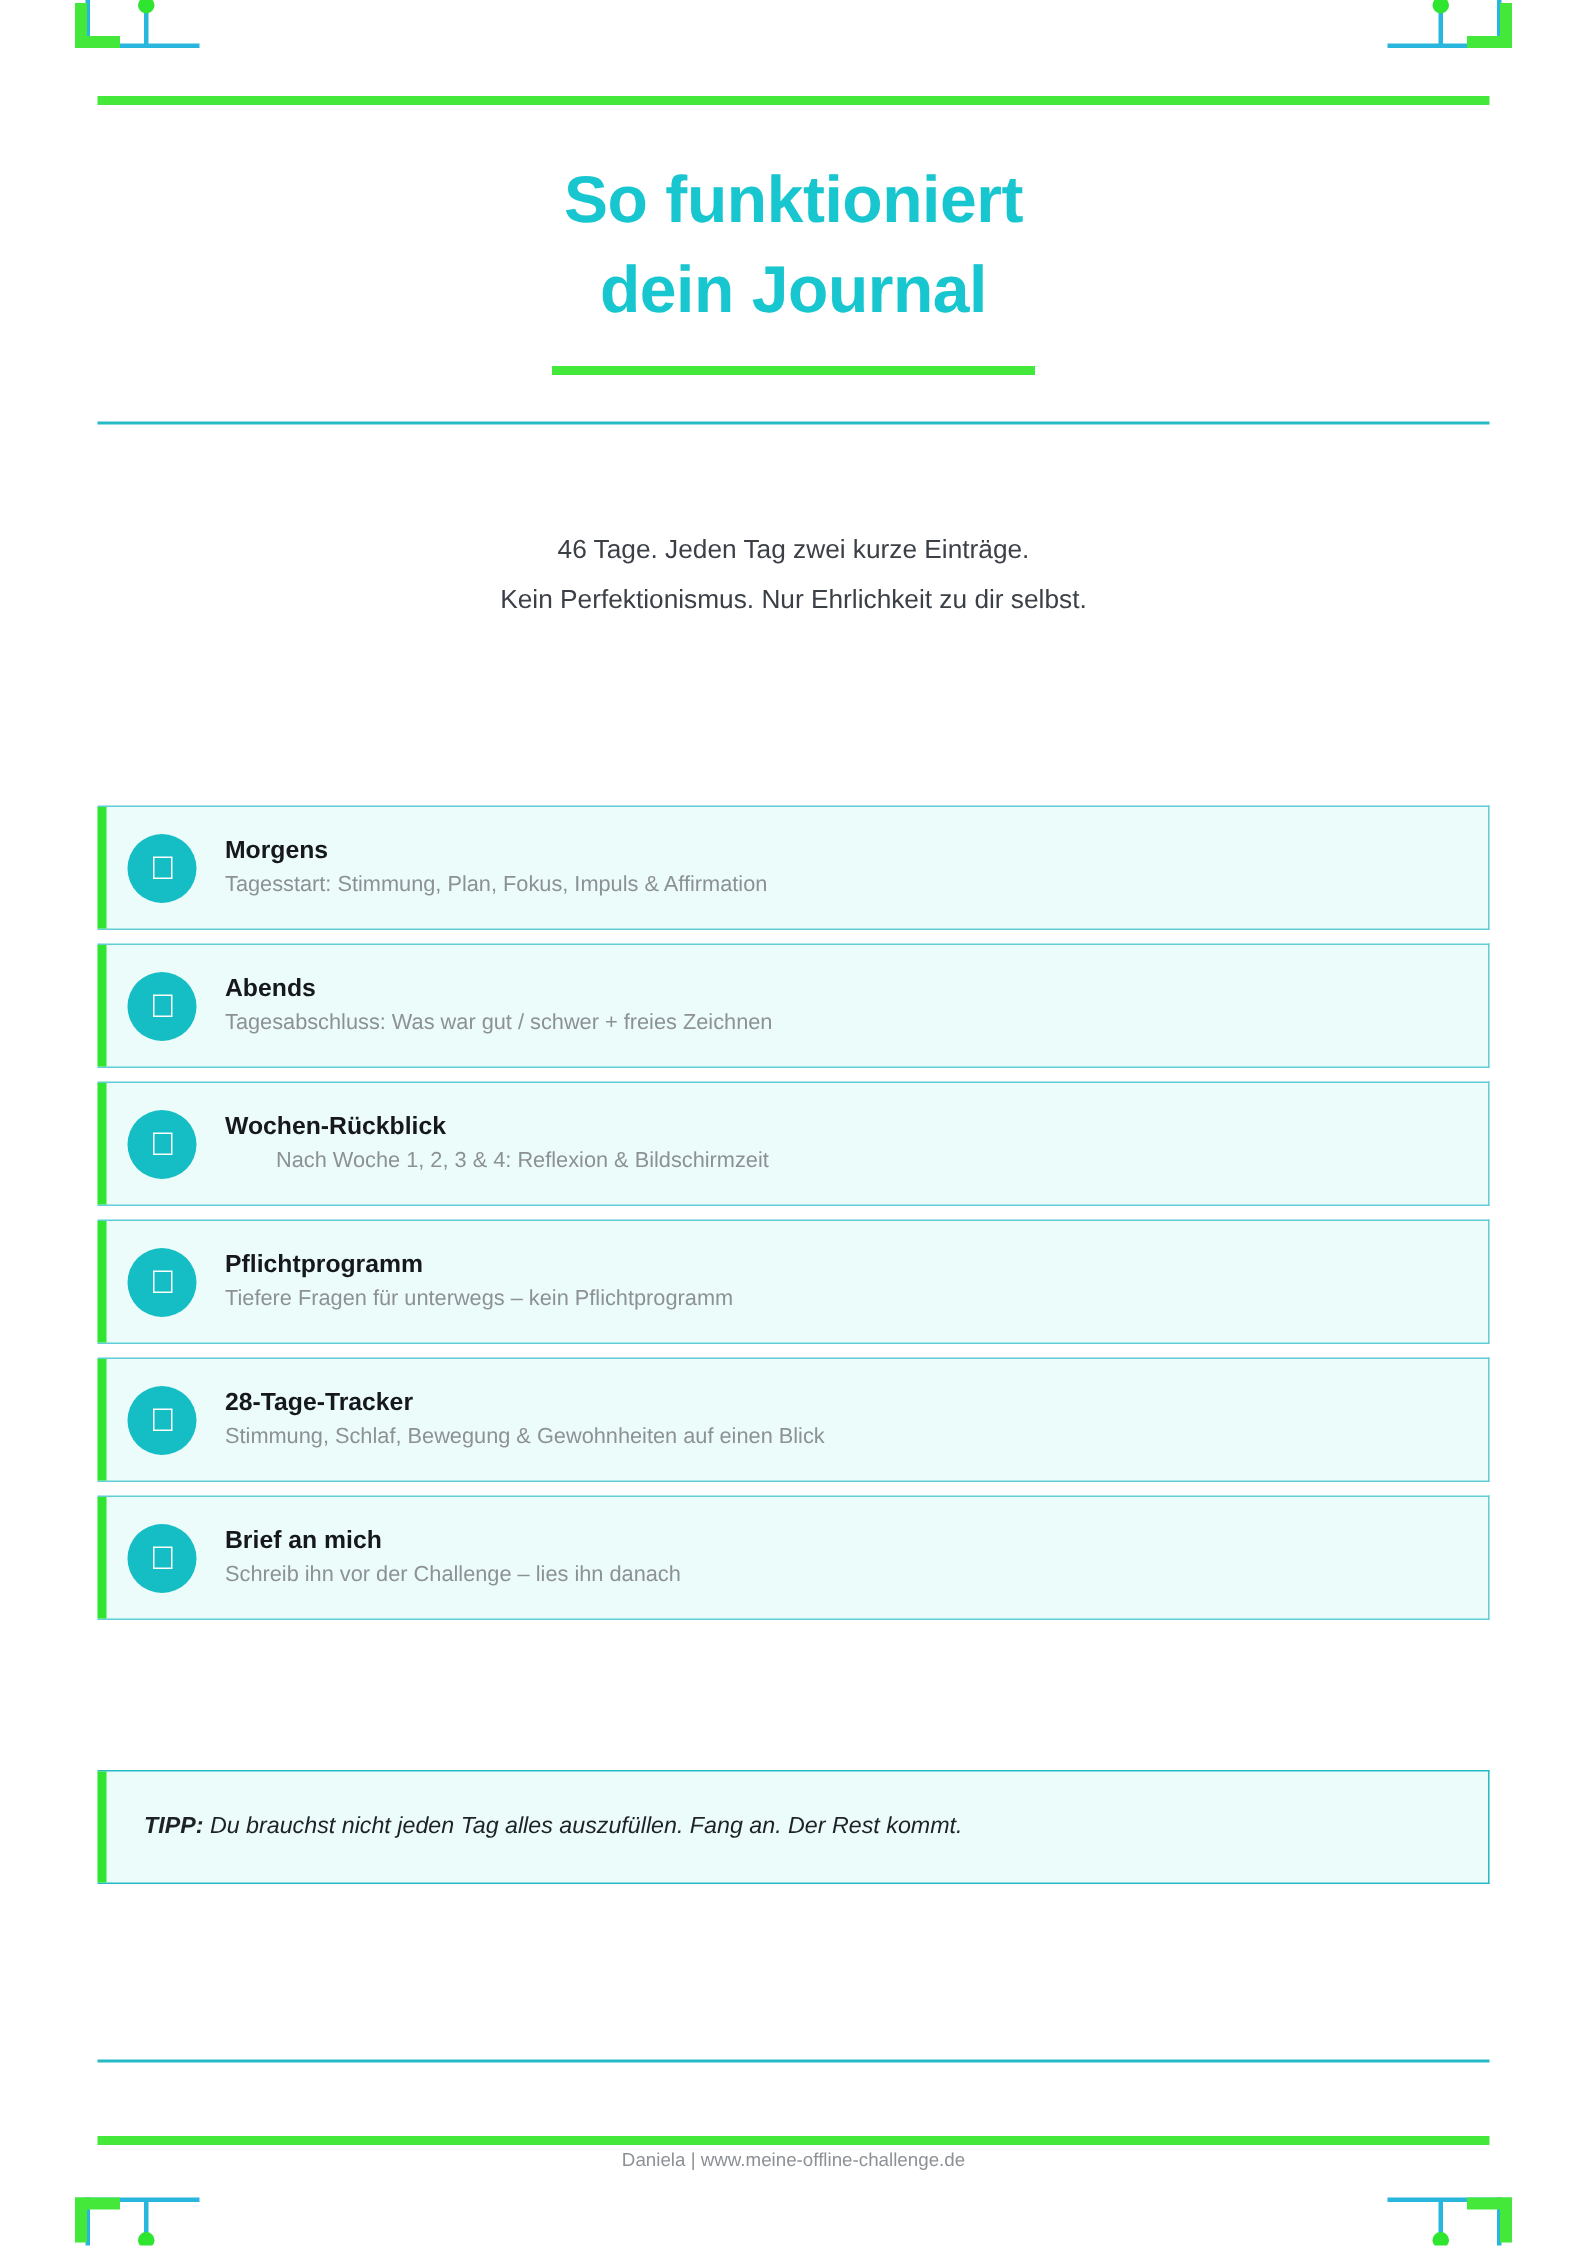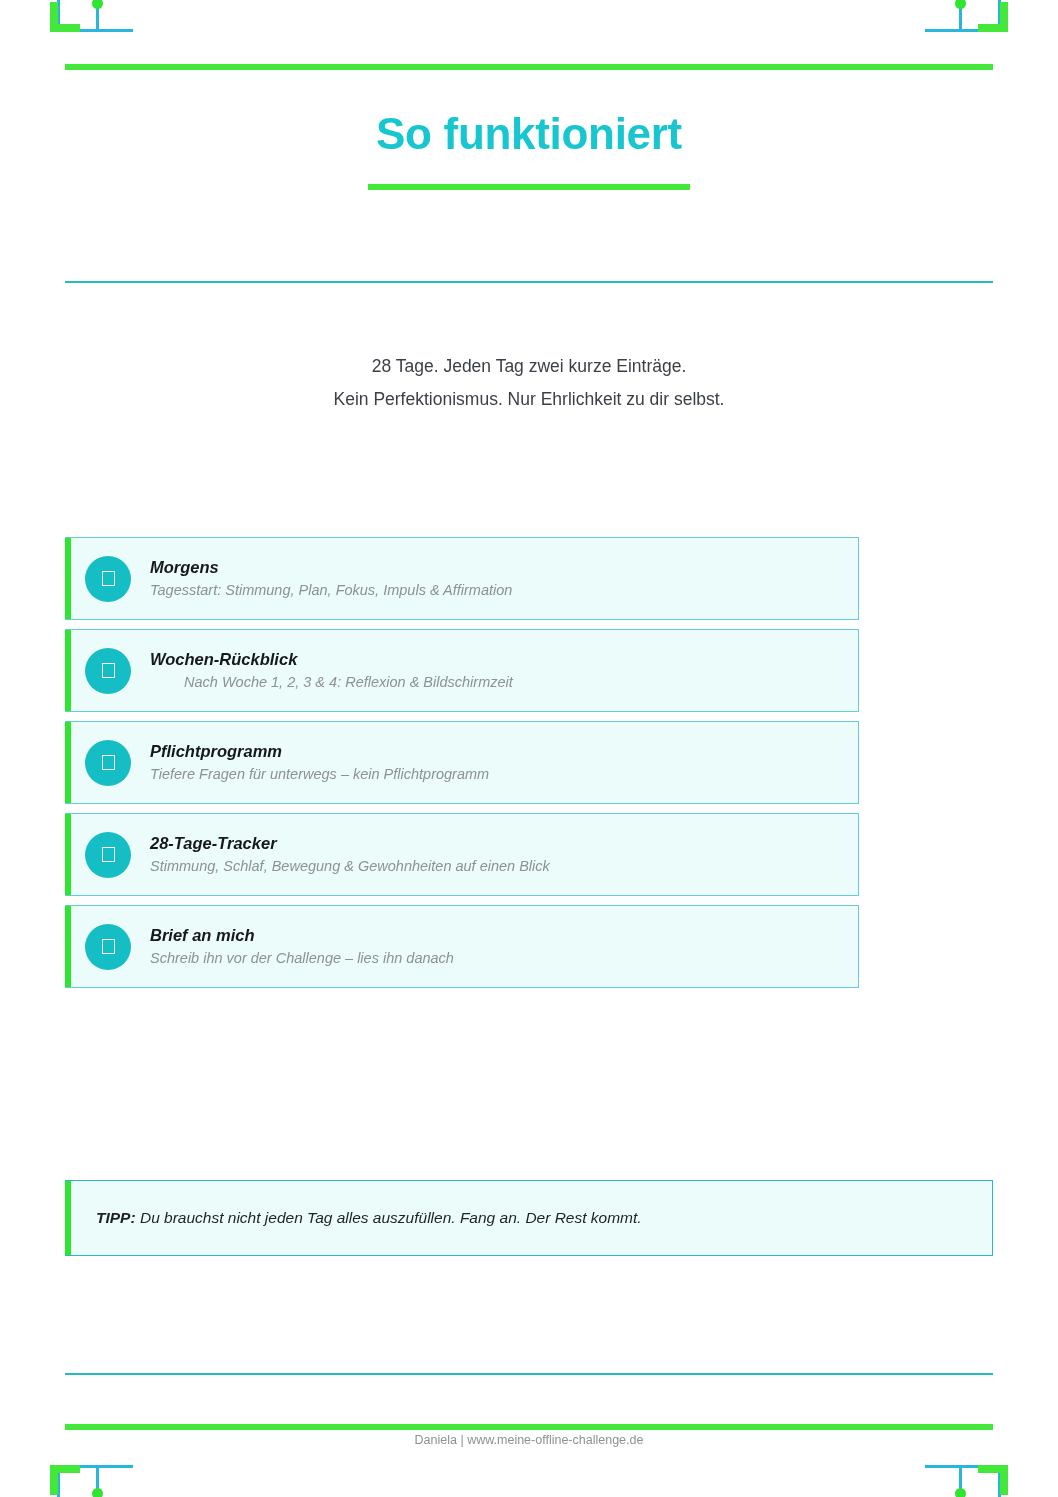--- a/index.html
+++ b/index.html
@@ -144,22 +144,21 @@
   .intro-line {
     font-size: 17.5px;
     line-height: 33px;
   }
 
   
   .cards {
     position: absolute;
     top: 537px;
     left: 0;
-    width: 794px;
-    font-style: italic;
+    width: 928px;
   }
   .card {
     position: relative;
     box-sizing: border-box;
     height: 83px;
     margin-bottom: 9px;
     background: #ebfcfb;
     border: 1px solid #62cdd6;
     border-left: none;
     display: flex;
@@ -299,43 +298,54 @@
   <span class="pin"></span>
   <span class="dot"></span>
 </div>
 
 <div class="page">
 
   <div class="rule-green-top"></div>
 
   <div class="title-block">
     <div class="title-line">So funktioniert</div>
+    <div class="title-line">dein Journal</div>
     <div class="title-underline"></div>
   </div>
 
   <div class="rule-teal-head"></div>
 
   <div class="intro">
-    <div class="intro-line">28 Tage. Jeden Tag zwei kurze Einträge.</div>
+    <div class="intro-line">46 Tage. Jeden Tag zwei kurze Einträge.</div>
     <div class="intro-line">Kein Perfektionismus. Nur Ehrlichkeit zu dir selbst.</div>
   </div>
 
   <div class="cards">
 
     <div class="card">
       <span class="card-accent"></span>
       <span class="card-icon">
           <span class="glyph"></span>
         </span>
       <span class="card-text">
         <span class="card-title" style="display: block;">Morgens</span>
         <span class="card-desc" style="display: block;">Tagesstart: Stimmung, Plan, Fokus, Impuls &amp; Affirmation</span>
       </span>
     </div>
 
+    <div class="card">
+      <span class="card-accent"></span>
+      <span class="card-icon">
+          <span class="glyph"></span>
+        </span>
+      <span class="card-text">
+        <span class="card-title" style="display: block;">Abends</span>
+        <span class="card-desc" style="display: block;">Tagesabschluss: Was war gut / schwer + freies Zeichnen</span>
+      </span>
+    </div>
 
     <div class="card">
       <span class="card-accent"></span>
       <span class="card-icon">
           <span class="glyph"></span>
         </span>
       <span class="card-text">
         <span class="card-title" style="display: block;">Wochen-Rückblick</span>
         <span class="card-desc" style="display: block; margin-left: 34px;">Nach Woche 1, 2, 3 &amp; 4: Reflexion &amp; Bildschirmzeit</span>
       </span>

